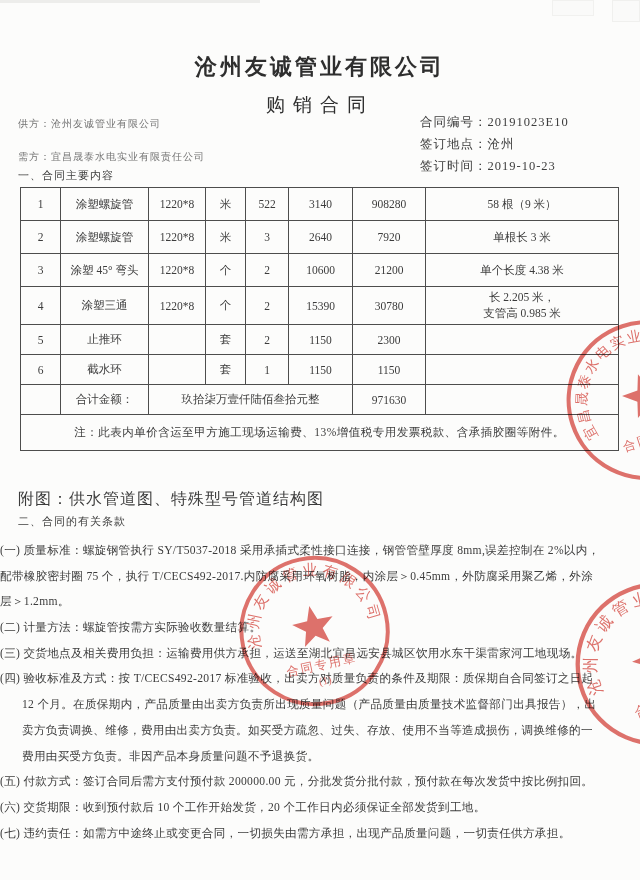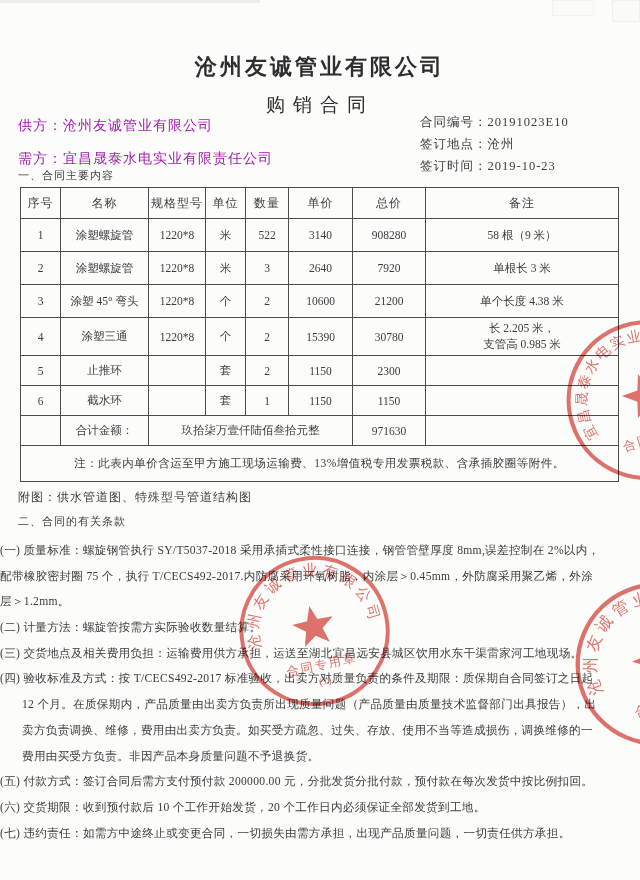--- a/index.html
+++ b/index.html
@@ -13,21 +13,21 @@
   .artifact{position:absolute;background:#f3f3f1;}
   .art-topline{left:0;top:0;width:260px;height:3px;background:#ededeb;}
   .art-box1{left:552,top:0;left:552px;top:0;width:40px;height:14px;border:1px solid #f1f1ef;background:#fafaf9;}
   .art-box2{left:612px;top:0;width:26px;height:20px;border:1px solid #f0f0ee;background:#fafaf9;}
 
   .title1{position:absolute;left:0;top:52px;width:100%;text-align:center;
     font-size:22px;font-weight:600;letter-spacing:3px;color:#2e2e2e;}
   .title2{position:absolute;left:0;top:92px;width:100%;text-align:center;
     font-size:19px;font-weight:500;letter-spacing:8px;color:#2e2e2e;}
 
-  .metaline{position:absolute;font-size:14px;color:#a21caf;letter-spacing:1px;white-space:nowrap;}
+  .metaline{position:absolute;font-size:10px;color:#737373;letter-spacing:1px;white-space:nowrap;}
   .supply{left:18px;top:117px;}
   .demand{left:18px;top:150px;}
   .rmeta{position:absolute;left:420px;top:111px;font-size:12.5px;letter-spacing:1px;}
   .rmeta .row{height:22px;line-height:22px;white-space:nowrap;}
 
   .sec-head{position:absolute;left:18px;font-size:11px;letter-spacing:1px;font-weight:500;white-space:nowrap;}
   .sec1{top:168px;}
   .sec2{top:514px;}
 
   table.main{
@@ -43,21 +43,21 @@
   tr.r{height:33px;}
   tr.r4{height:38px;}
   tr.r56{height:30px;}
   tr.total{height:30px;}
   tr.noterow{height:36px;}
   td.pre{white-space:pre-line;line-height:1.35;}
   td.notecell{text-align:left;padding-left:6px;font-size:11.5px;letter-spacing:0.5px;}
   .c0{width:40px;}.c1{width:88px;}.c2{width:57px;}.c3{width:40px;}
   .c4{width:43px;}.c5{width:64px;}.c6{width:73px;}.c7{width:193px;}
 
-  .attach{position:absolute;left:18px;top:489px;font-size:12px;letter-spacing:1px;white-space:nowrap;}
+  .attach{position:absolute;left:18px;top:489px;font-size:16px;letter-spacing:1px;white-space:nowrap;}
 
   .clauses{position:absolute;left:0;top:538px;width:608px;}
   .cl{height:25.7px;line-height:25.7px;font-size:11.6px;letter-spacing:0.3px;white-space:nowrap;}
   .cl.indent{padding-left:22px;}
 
   
   .stamp{position:absolute;mix-blend-mode:multiply;opacity:0.82;}
   .stamp svg{overflow:visible;}
   .stamp text{font-family:"Liberation Serif","DejaVu Serif",serif;}
   .stamp-mid{left:236px;top:552px;transform:rotate(-12deg);}
@@ -92,30 +92,20 @@
         <col class="c0">
         <col class="c1">
         <col class="c2">
         <col class="c3">
         <col class="c4">
         <col class="c5">
         <col class="c6">
         <col class="c7">
       </colgroup>
     <tbody>
-        <tr>
-      <th>序号</th>
-      <th>名称</th>
-      <th>规格型号</th>
-      <th>单位</th>
-      <th>数量</th>
-      <th>单价</th>
-      <th>总价</th>
-      <th>备注</th>
-    </tr>
     <tr class="r">
       <td>1</td>
       <td>涂塑螺旋管</td>
       <td>1220*8</td>
       <td>米</td>
       <td>522</td>
       <td>3140</td>
       <td>908280</td>
       <td>58 根（9 米）</td>
     </tr>

